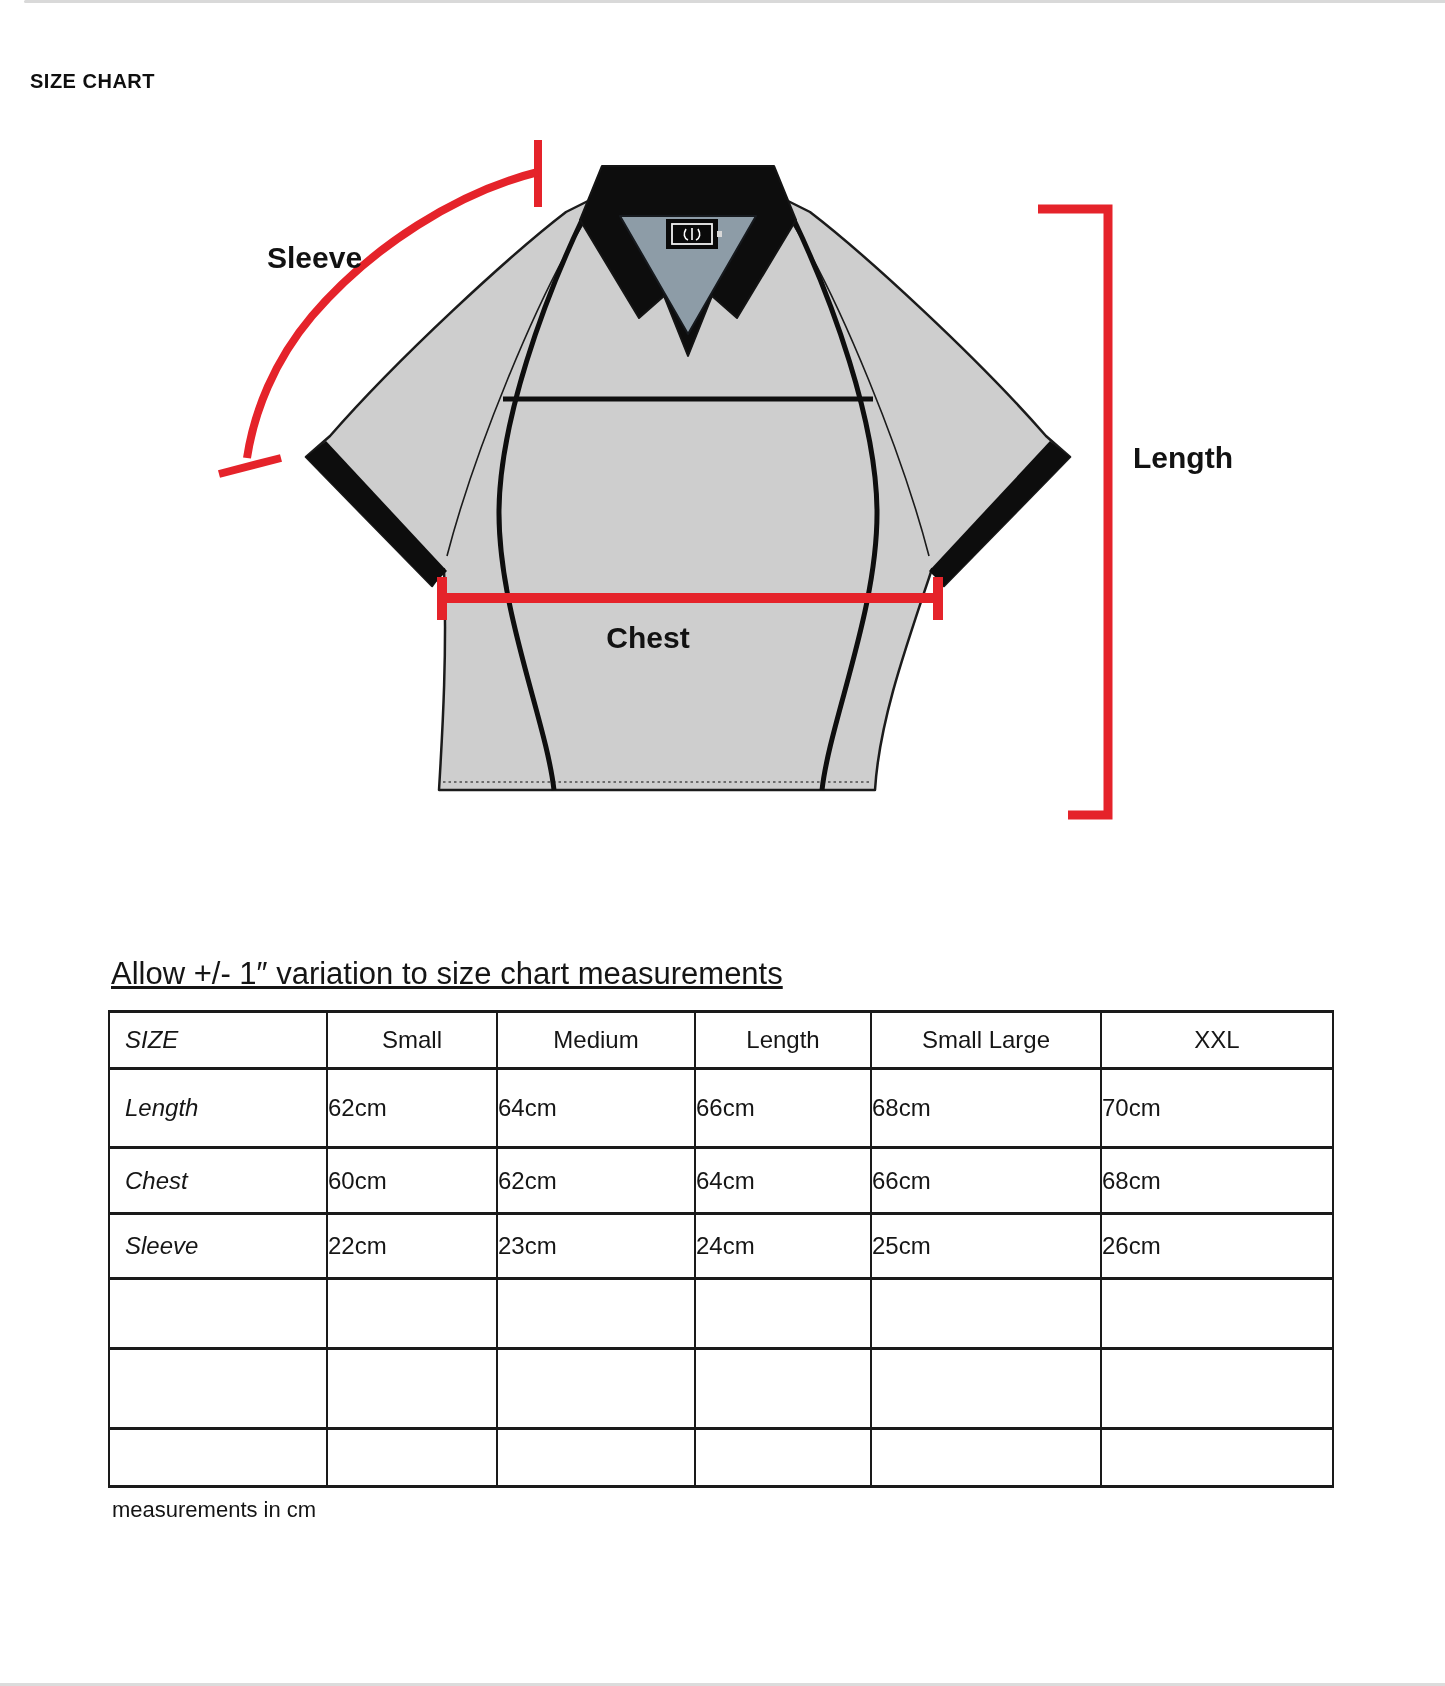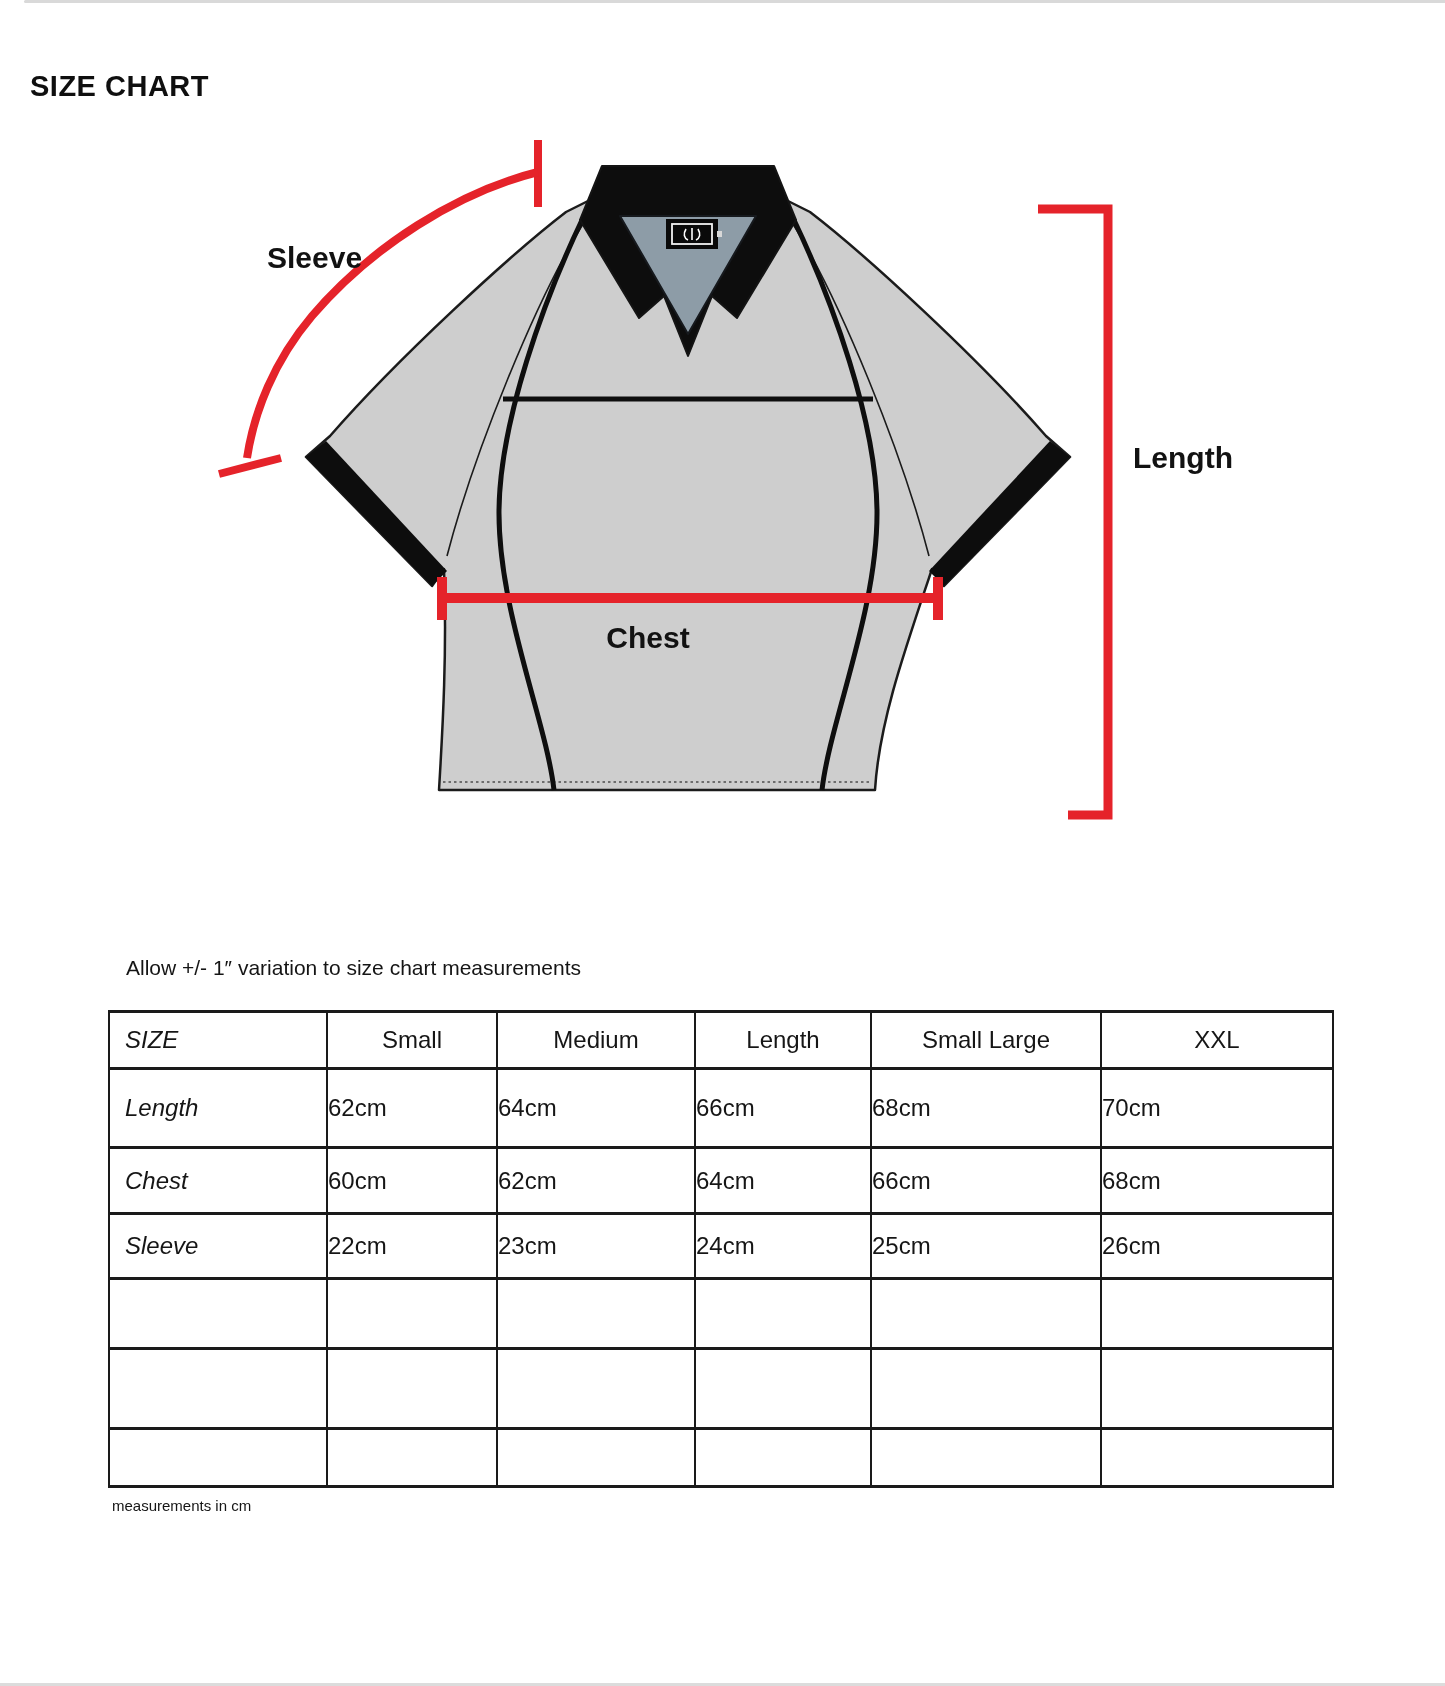--- a/index.html
+++ b/index.html
@@ -2,25 +2,25 @@
 <html><head>
 <meta charset="utf-8">
 <style>
   html,body{margin:0;padding:0;background:#ffffff;}
   .page{
     position:relative;width:1445px;height:1686px;background:#ffffff;
     font-family:"Liberation Sans",sans-serif;color:#111;overflow:hidden;
   }
   .top-edge{position:absolute;top:0;left:24px;right:0;height:3px;background:#d9d9d9;border-radius:3px 0 0 3px;}
   .bottom-edge{position:absolute;left:0;bottom:0;height:3px;width:100%;background:#dcdcdc;}
-  .title{position:absolute;left:30px;top:70px;margin:0;font-size:29px;font-weight:700;letter-spacing:.5px;color:#0f0f0f;}
+  .title{position:absolute;left:30px;top:70px;margin:0;font-size:20px;font-weight:700;letter-spacing:.5px;color:#0f0f0f;}
   .diagram{position:absolute;left:0;top:0;width:1445px;height:860px;}
   .dlabel{font-family:"Liberation Sans",sans-serif;font-weight:700;font-size:30px;fill:#121212;}
-  .note{position:absolute;left:126px;top:956px;font-size:21px;color:#151515;}
-  .foot-note{position:absolute;left:112px;top:1497px;font-size:15px;color:#151515;}
+  .note{position:absolute;left:111px;top:956px;font-size:31px;color:#151515;text-decoration:underline;}
+  .foot-note{position:absolute;left:112px;top:1497px;font-size:22px;color:#151515;}
   table.size-table{
     position:absolute;left:108px;top:1010px;width:1224px;
     border-collapse:collapse;table-layout:fixed;
     font-size:24px;color:#161616;
   }
   table.size-table th,table.size-table td{
     border:2px solid #1a1a1a;border-top-width:3px;border-bottom-width:3px;
     vertical-align:middle;font-weight:400;padding:0;
     overflow:hidden;white-space:nowrap;
   }

